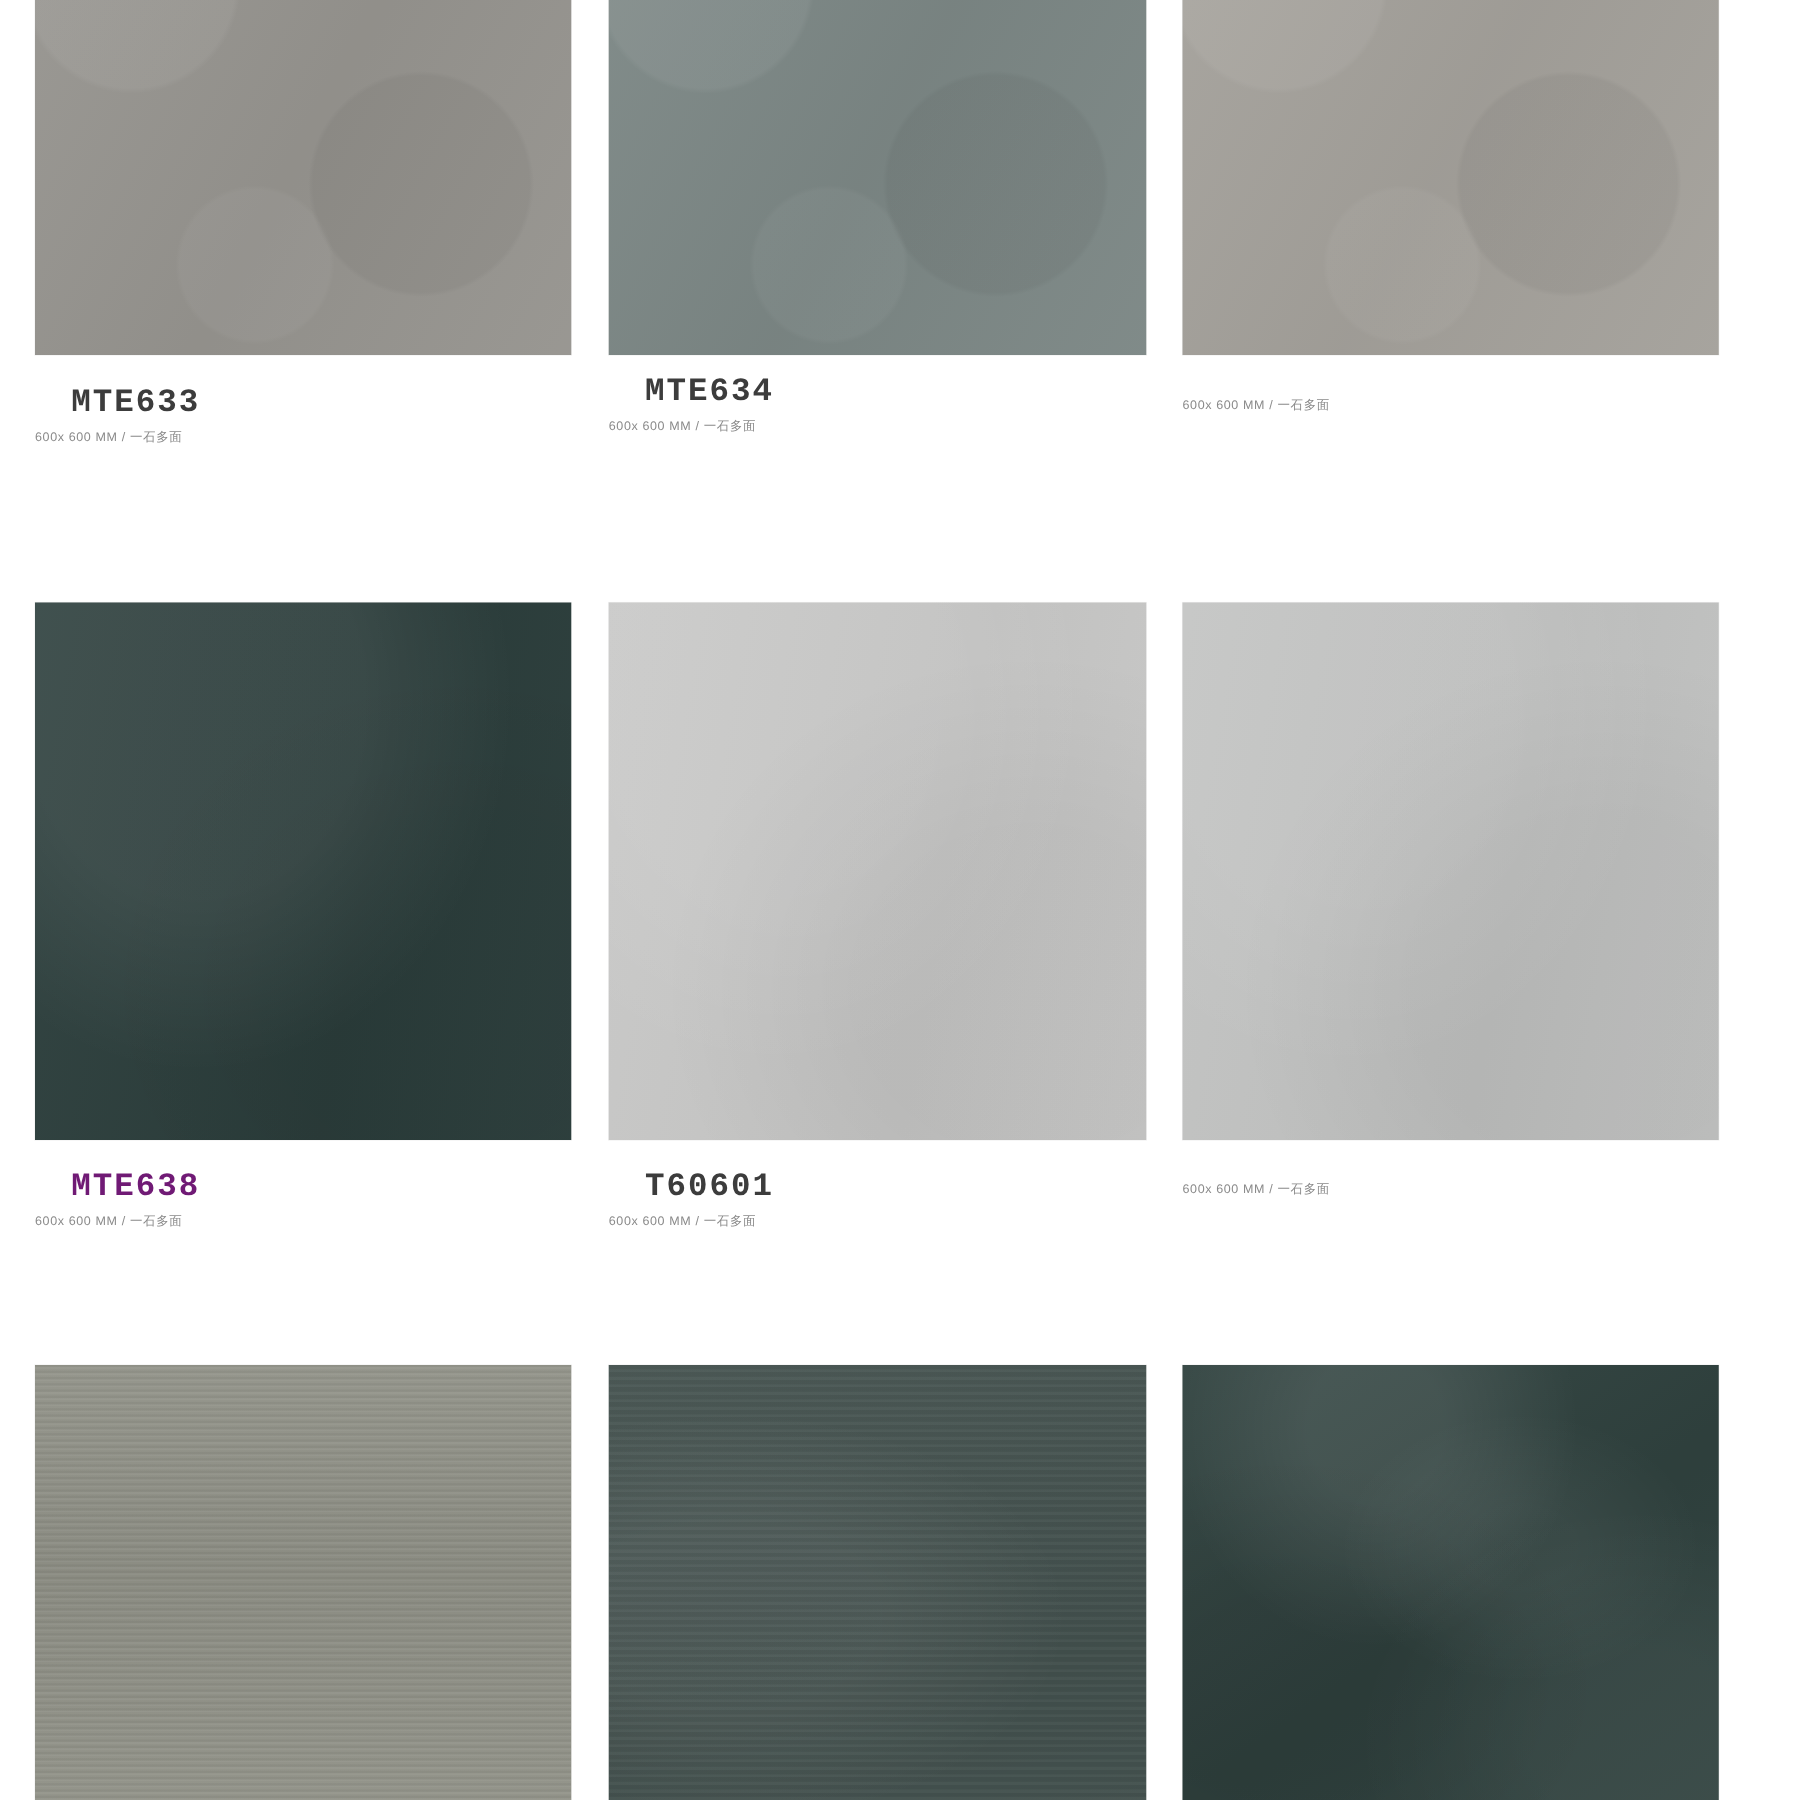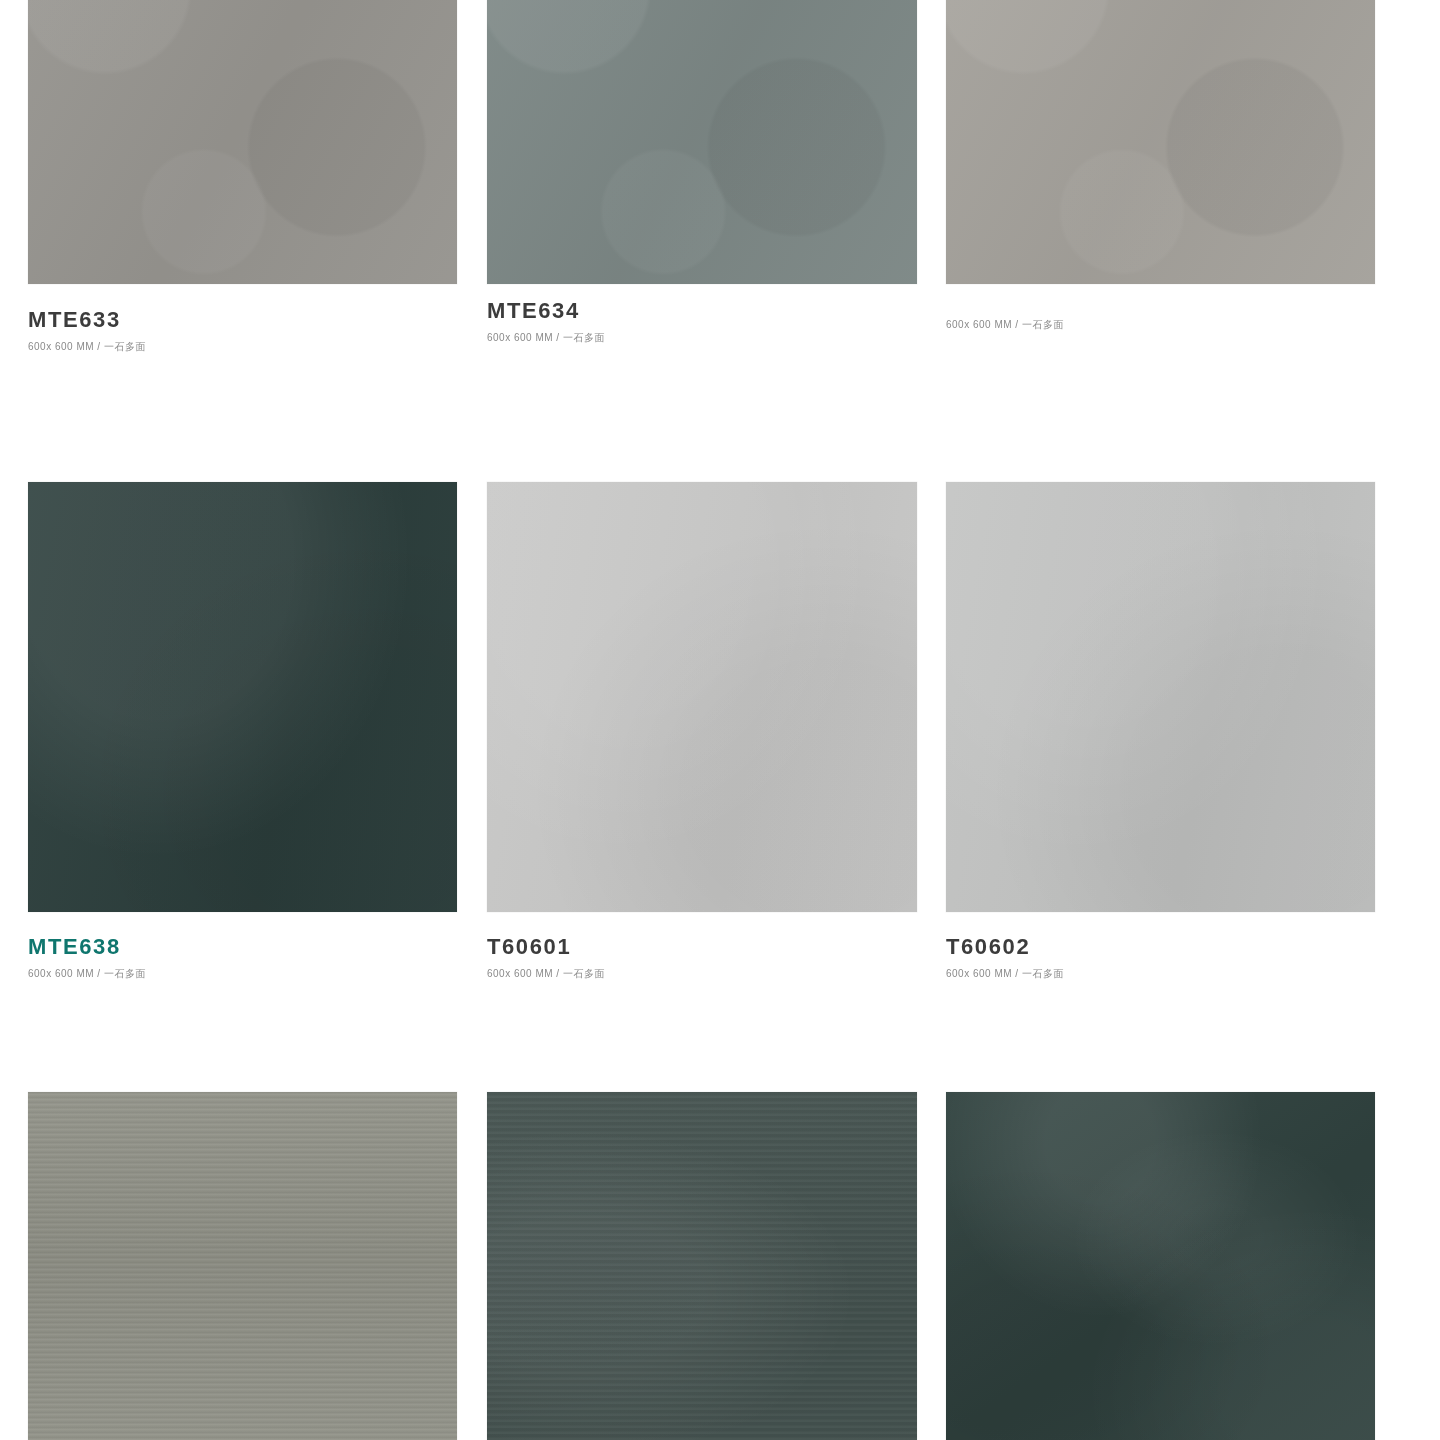--- a/index.html
+++ b/index.html
@@ -94,27 +94,28 @@
       radial-gradient(ellipse at 20% 74%, rgba(0,0,0,0.07) 0 20%, rgba(0,0,0,0) 52%),
       radial-gradient(ellipse at 85% 86%, rgba(255,255,255,0.04) 0 16%, rgba(0,0,0,0) 44%),
       linear-gradient(145deg, rgba(255,255,255,0.045) 0%, rgba(0,0,0,0.05) 55%, rgba(255,255,255,0.02) 100%);
   }
 
   
   .caption {
     padding-top: 28px;
   }
   .tile-code {
-    font-family: Liberation Sans, sans-serif;
-    font-size: 22px;
+    font-family: Liberation Mono, monospace;
+    font-size: 26px;
     font-weight: 700;
     letter-spacing: 1.6px;
     color: #3c3c3c;
     line-height: 1;
     white-space: nowrap;
+    margin-left: 29px;
   }
   .tile-spec {
     margin-top: 11px;
     font-family: "Liberation Sans", sans-serif;
     font-size: 10px;
     font-weight: 400;
     letter-spacing: 0.5px;
     color: #8a8a8a;
     line-height: 1;
     white-space: nowrap;
@@ -183,33 +184,32 @@
     <div class="tile-cell" style="margin-left:29px; width:429px;">
       <div class="swatch" style="height: 430px; background-color: rgb(193, 194, 193);">
         <div class="tex tex-soft"></div>
       </div>
     </div>
   </div>
 
   <div class="tile-row" style="top:912px; height:100px;">
     <div class="tile-cell" style="margin-left:28px; width:429px;">
       <div class="caption" style="padding-top:24px;">
-        <div class="tile-code" style="color: #0f766e;">MTE638</div>
+        <div class="tile-code" style="color: #701a75;">MTE638</div>
         <div class="tile-spec" style="color: rgb(138, 138, 138);">600x 600 MM / 一石多面</div>
       </div>
     </div>
     <div class="tile-cell" style="margin-left:30px; width:430px;">
       <div class="caption" style="padding-top:24px;">
         <div class="tile-code" style="color: rgb(60, 60, 60);">T60601</div>
         <div class="tile-spec" style="color: rgb(138, 138, 138);">600x 600 MM / 一石多面</div>
       </div>
     </div>
     <div class="tile-cell" style="margin-left:29px; width:429px;">
       <div class="caption" style="padding-top:24px;">
-        <div class="tile-code" style="color: rgb(60, 60, 60);">T60602</div>
         <div class="tile-spec" style="color: rgb(138, 138, 138);">600x 600 MM / 一石多面</div>
       </div>
     </div>
   </div>
 
   <div class="tile-row" style="top:1092px; height:348px;">
 
     <div class="tile-cell" style="margin-left:28px; width:429px;">
       <div class="swatch" style="height: 348px; background-color: rgb(142, 143, 133);">
         <div class="tex tex-lines"></div>

